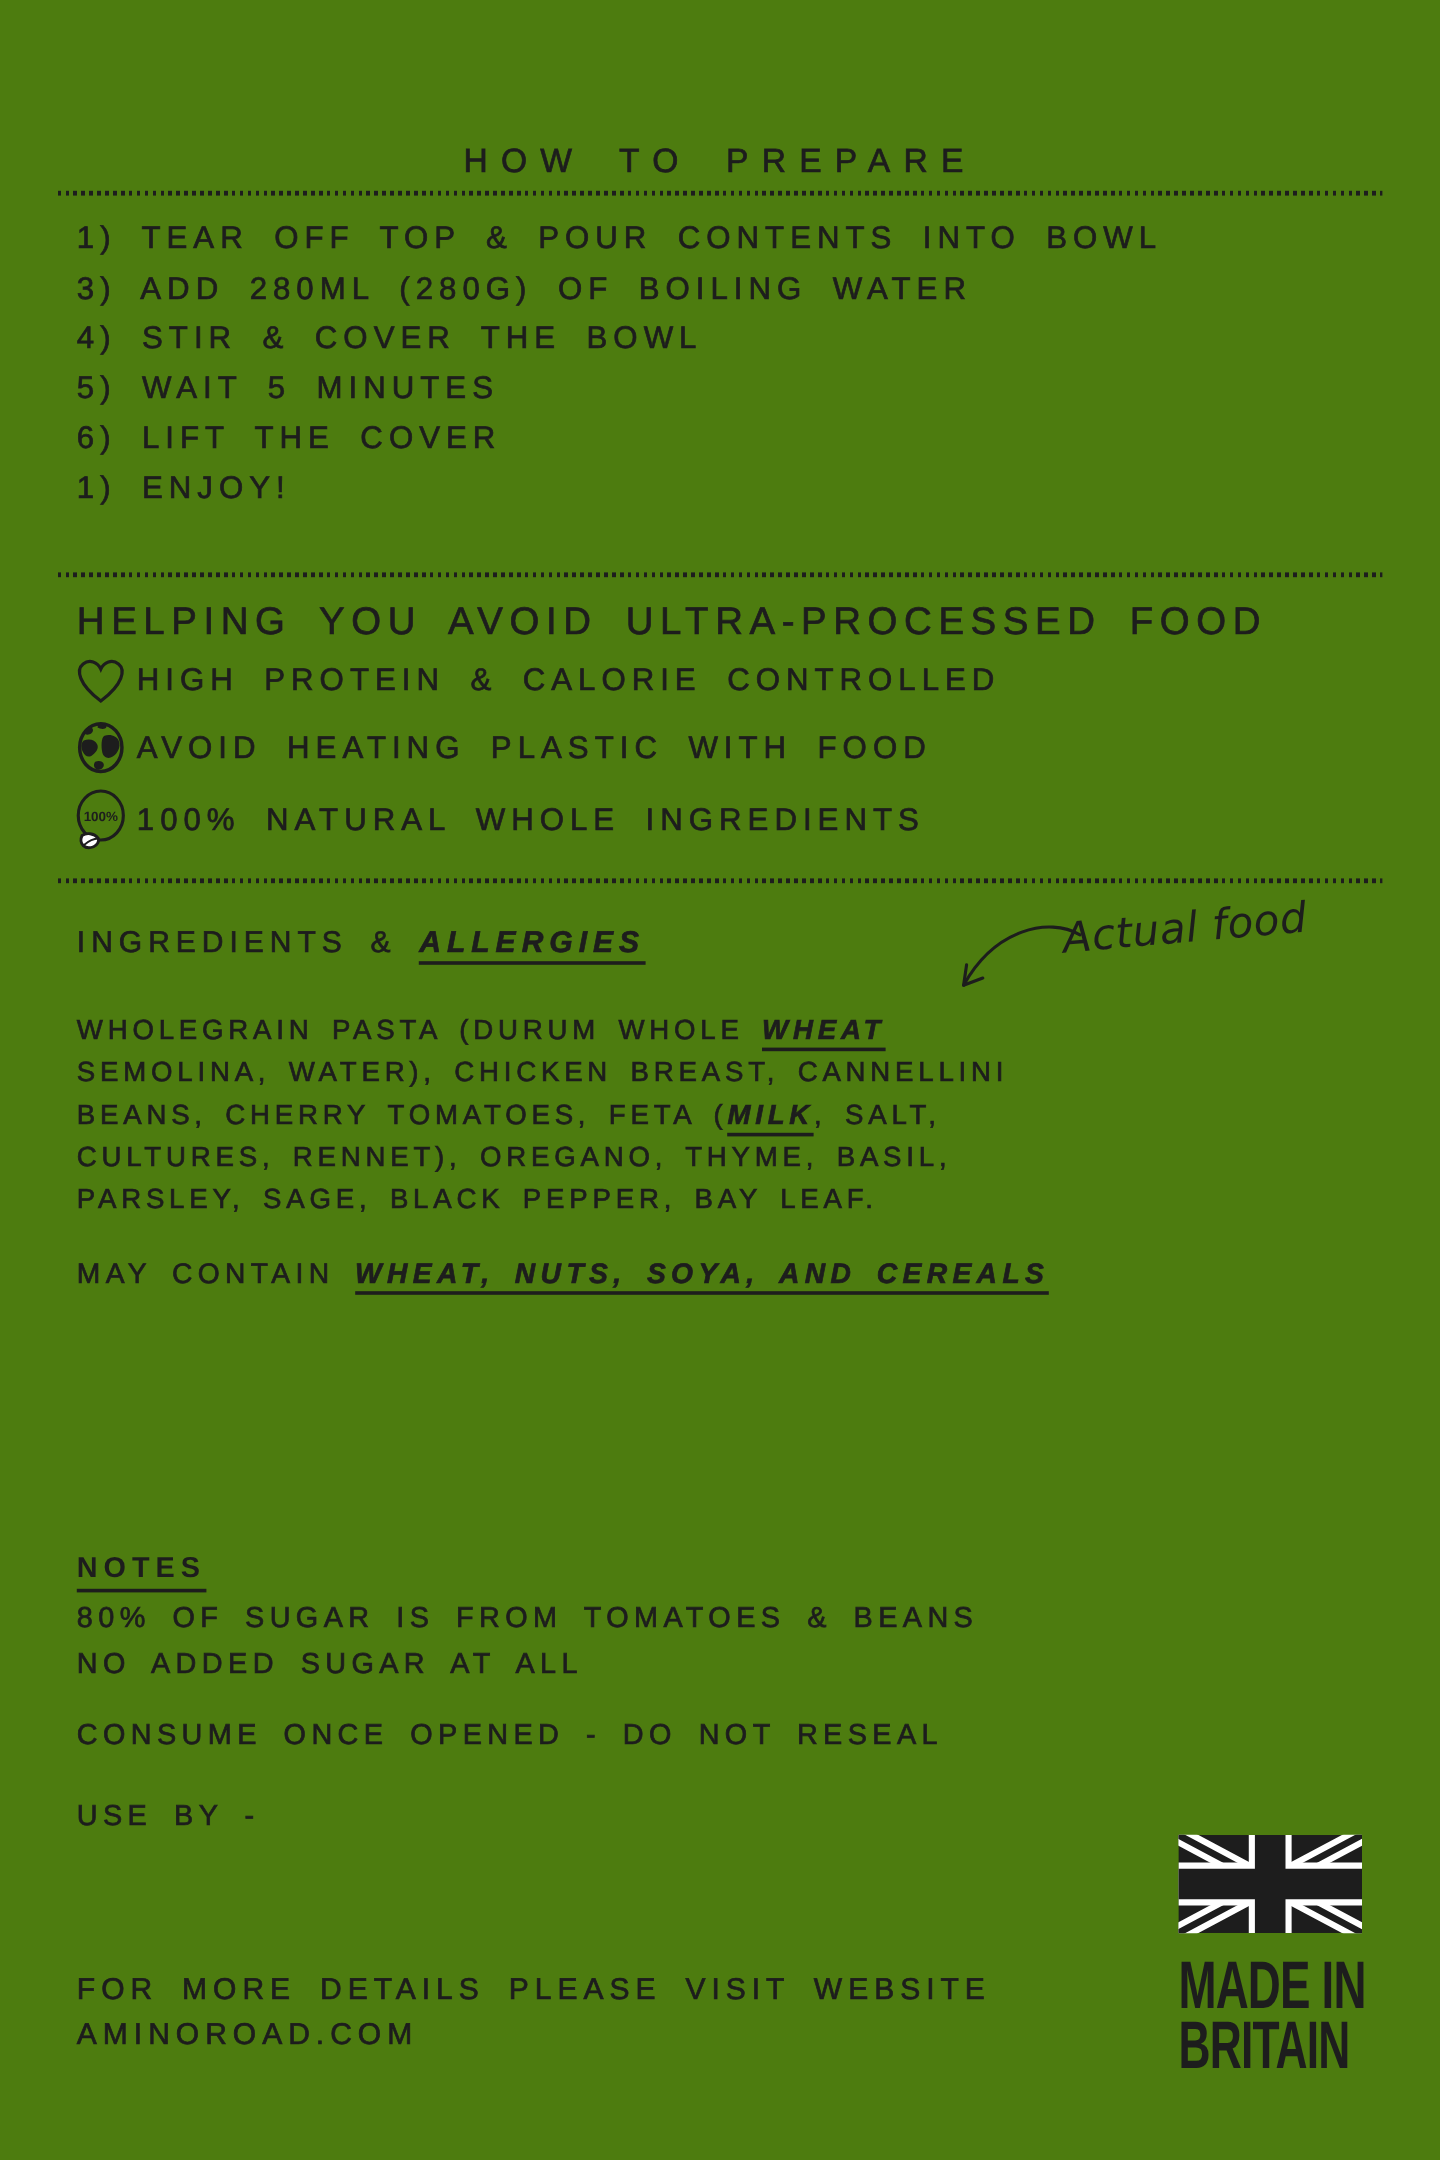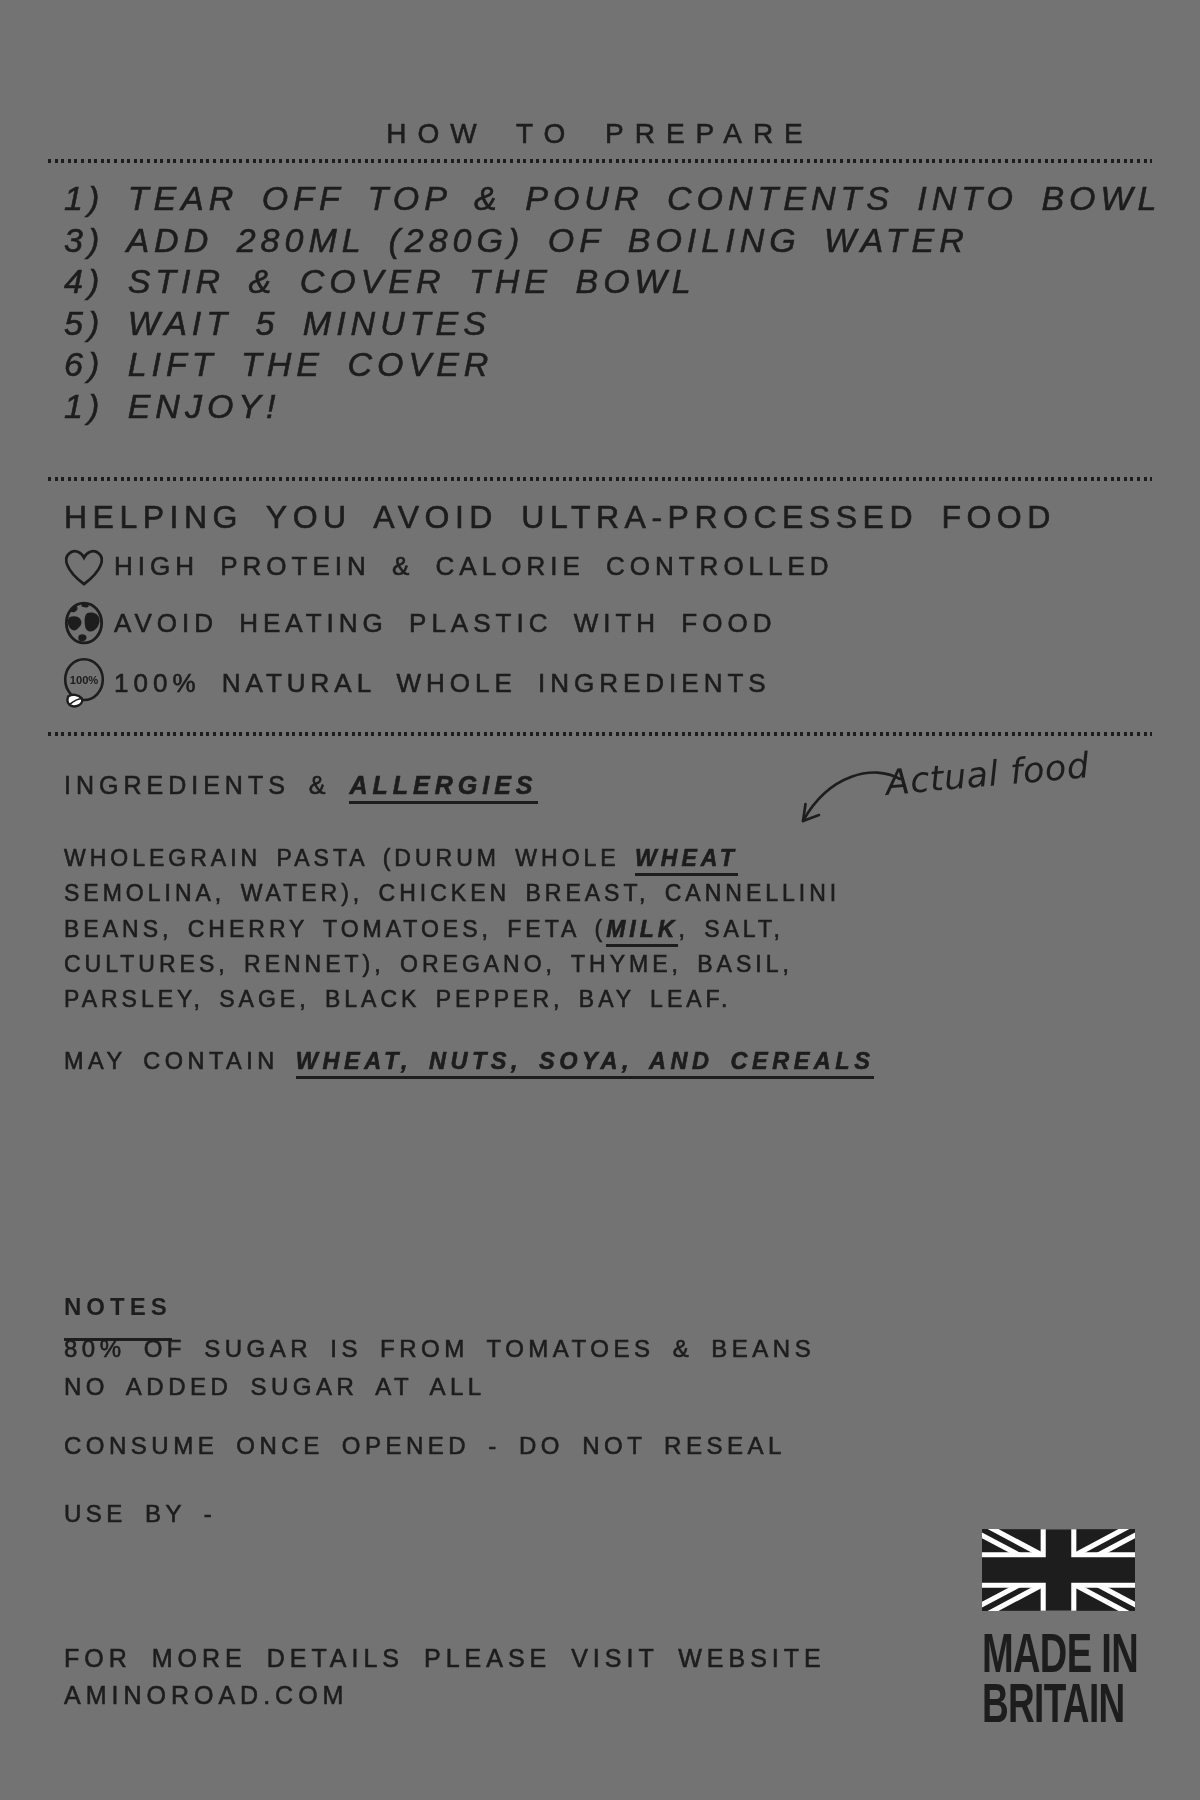--- a/index.html
+++ b/index.html
@@ -3,42 +3,41 @@
 <meta charset="utf-8">
 <style>
   * { margin:0; padding:0; box-sizing:border-box; }
   html,body { width:1200px; height:1800px; }
   body {
     background:#ffffff;
     color:#1d1d1d;
     font-family:"Liberation Sans", sans-serif;
     -webkit-font-smoothing:antialiased;
   }
-  .label { position:relative; width:1200px; height:1800px; background:#737373; overflow:hidden; }
+  .label { position:relative; width:1200px; height:1800px; background:#4d7c0f; overflow:hidden; }
 
   .semibold { -webkit-text-stroke:0.6px currentColor; }
 
   .dotline {
     position:absolute; left:48px; width:1104px; height:3.5px;
     background-image:repeating-linear-gradient(90deg,#1d1d1d 0 3px, transparent 3px 6.6px);
   }
   .dotline-1 { top:159px; }
   .dotline-2 { top:477px; }
   .dotline-3 { top:732px; }
 
   .page-title {
     position:absolute; top:118px; left:0; width:100%;
     text-align:center; font-size:28px; letter-spacing:11px; word-spacing:10px;
   }
 
   .steps {
     position:absolute; top:178px; left:64px;
-    font-size:34px; letter-spacing:5px; word-spacing:9px; line-height:41.5px;
+    font-size:26px; letter-spacing:5px; word-spacing:9px; line-height:41.5px;
     white-space:nowrap;
-    font-style:italic;
   }
 
   .tagline {
     position:absolute; top:499px; left:64px;
     font-size:32px; letter-spacing:5.5px; word-spacing:9px; white-space:nowrap;
   }
 
   .benefit { position:absolute; left:58px; height:54px; display:flex; align-items:center; }
   .benefit-1 { top:539px; }
   .benefit-2 { top:596px; }
@@ -76,21 +75,21 @@
   .nutrition {
     position:absolute; top:1121px; left:64px;
     font-size:24px; letter-spacing:4.5px; word-spacing:7px; line-height:36.5px;
     white-space:nowrap;
   }
 
   .notes-heading {
     position:absolute; top:1293px; left:64px;
     font-size:24px; letter-spacing:5px; font-weight:700;
   }
-  .notes-heading span { border-bottom:3.5px solid currentColor; padding-bottom:17px; display:inline-block; }
+  .notes-heading span { border-bottom:3.5px solid currentColor; padding-bottom:3px; display:inline-block; }
   .notes-lines {
     position:absolute; top:1330px; left:64px;
     font-size:24px; letter-spacing:4.5px; word-spacing:7px; line-height:37.5px; white-space:nowrap;
   }
   .consume {
     position:absolute; top:1432px; left:64px;
     font-size:24px; letter-spacing:4.5px; word-spacing:7px; white-space:nowrap;
   }
   .use-by {
     position:absolute; top:1500px; left:64px;

